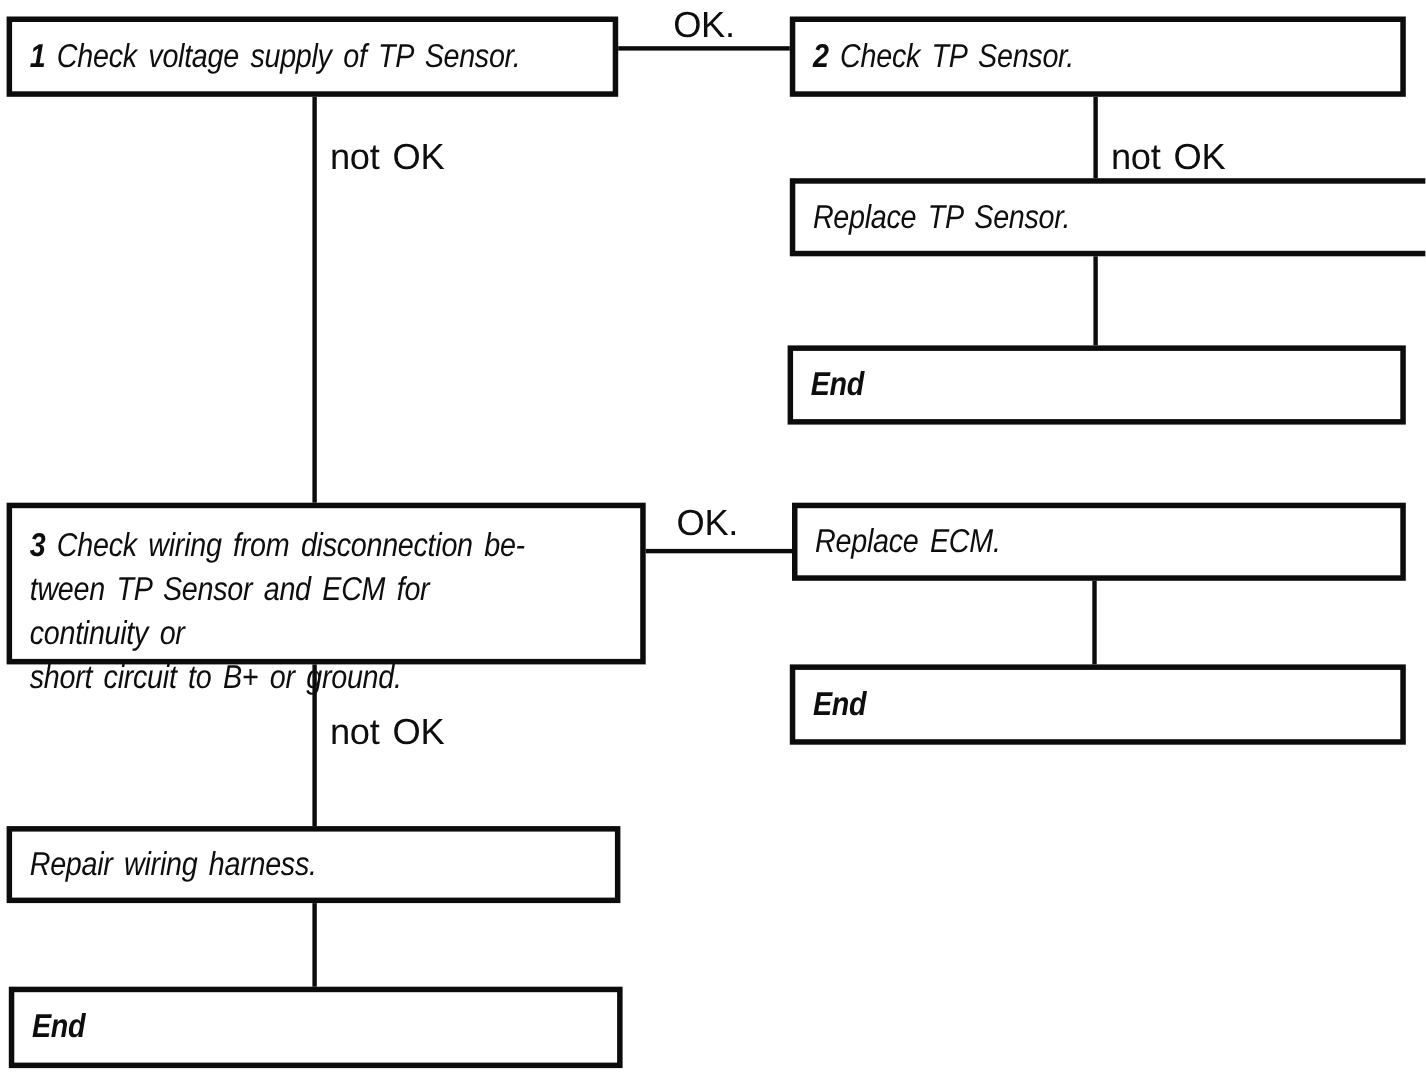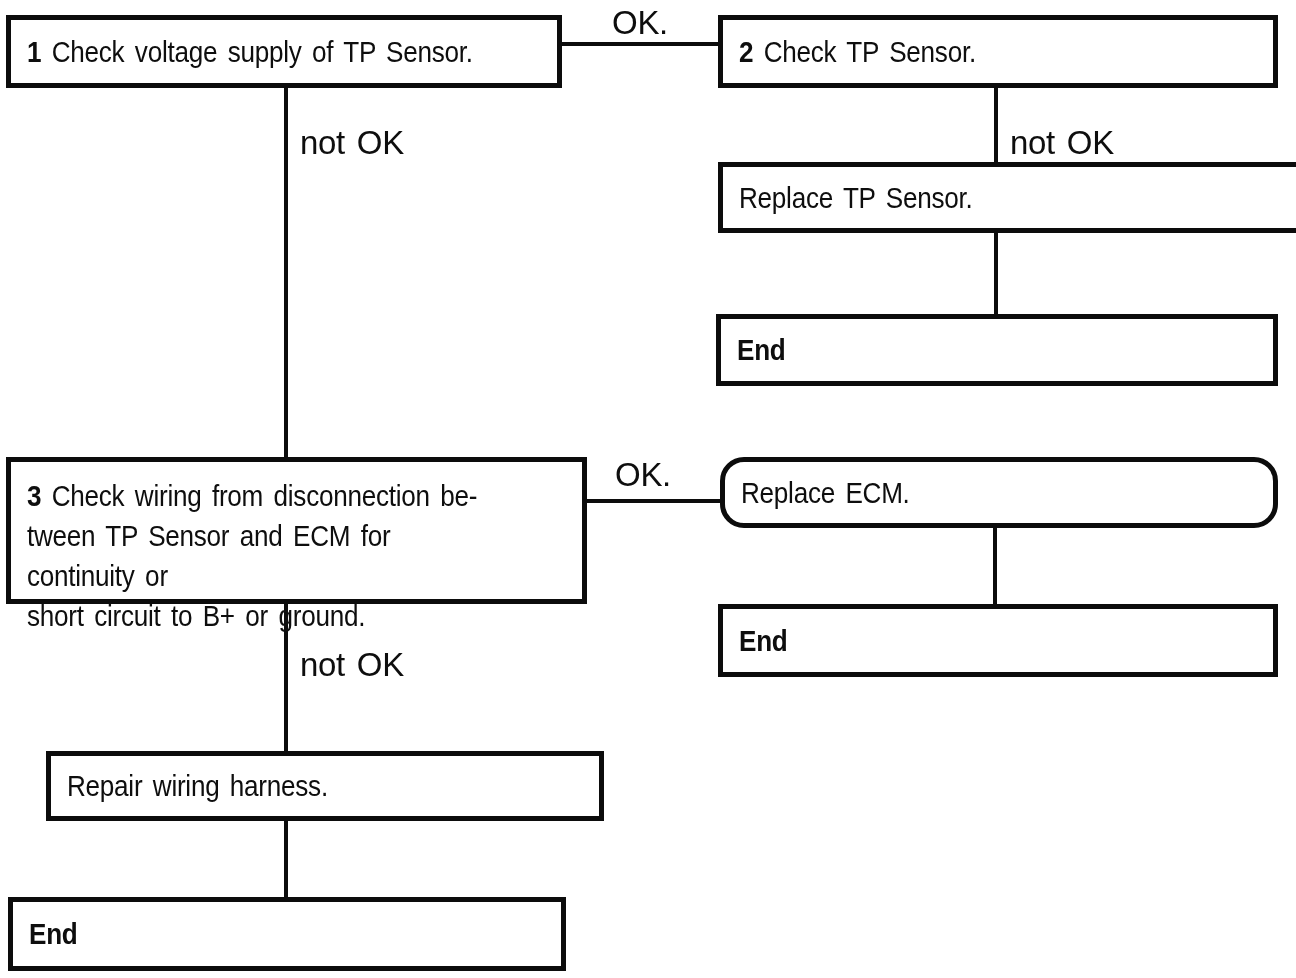--- a/index.html
+++ b/index.html
@@ -22,20 +22,21 @@
     box-sizing: border-box;
     border: 5px solid #0c0c0c;
     background: #ffffff;
     display: flex;
     align-items: center;
     font-size: 30px;
     line-height: 1.2;
     padding-left: 16px;
     padding-right: 6px;
     white-space: nowrap;
+    font-style: italic;
   }
   .box .txt {
     transform: scaleX(0.87);
     transform-origin: 0 50%;
     letter-spacing: -0.3px;
     word-spacing: 4px;
   }
   .box.multiline {
     align-items: flex-start;
     padding-top: 14px;
@@ -96,29 +97,29 @@
   </div>
 
   <div class="box multiline" style="left:6px; top:457px; width:581px; height:147px;">
     <span class="txt">
       <span class="bline"><b class="num">3</b><span>Check wiring from disconnection be-</span></span>
       <span class="bline">tween TP Sensor and ECM for continuity or</span>
       <span class="bline">short circuit to B+ or ground.</span>
     </span>
   </div>
 
-  <div class="box" style="left:720px; top:457px; width:558px; height:71px;border-radius:24px;">
+  <div class="box" style="left:720px; top:457px; width:558px; height:71px;">
     <span class="txt">Replace ECM.</span>
   </div>
 
   <div class="box" style="left:718px; top:604px; width:560px; height:73px;">
     <span class="txt endtxt">End</span>
   </div>
 
-  <div class="box" style="left:6px; top:751px; width:558px; height:70px;margin-left:40px;">
+  <div class="box" style="left:6px; top:751px; width:558px; height:70px;">
     <span class="txt">Repair wiring harness.</span>
   </div>
 
   <div class="box" style="left:8px; top:897px; width:558px; height:74px;">
     <span class="txt endtxt">End</span>
   </div>
 
 </div>
 
 </body></html>

